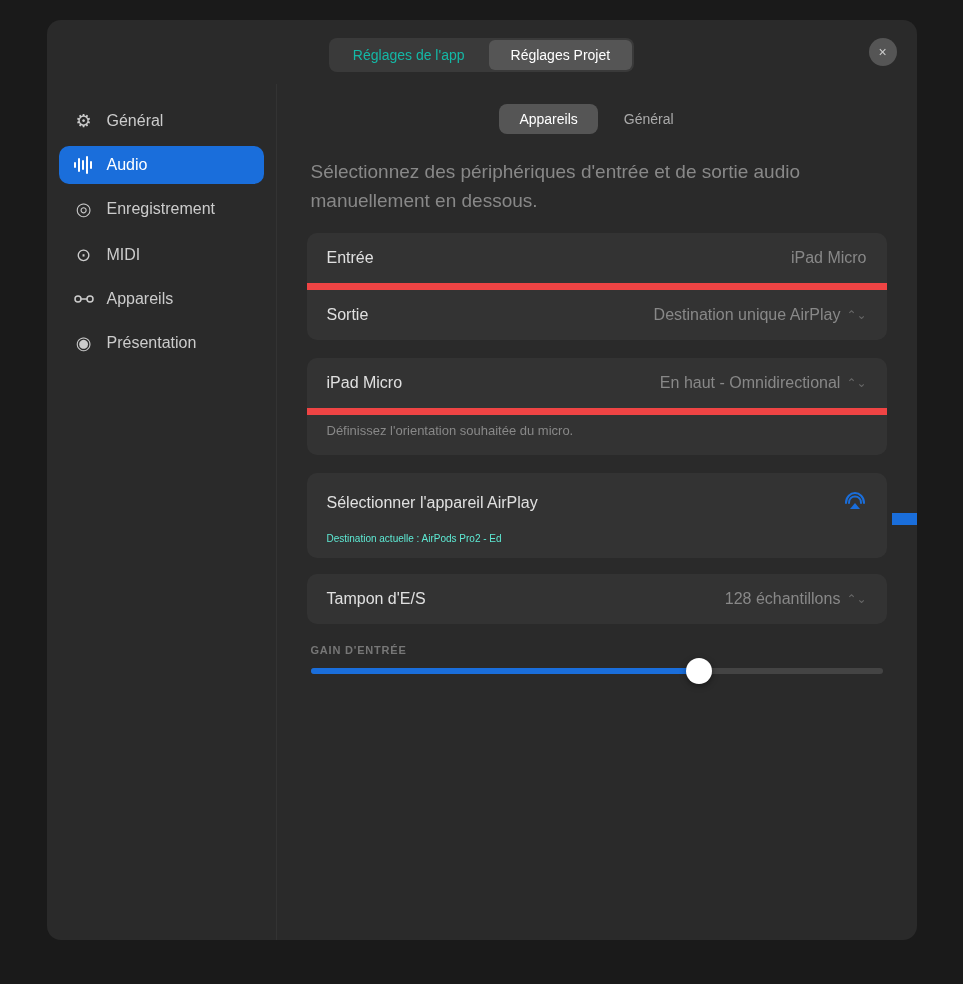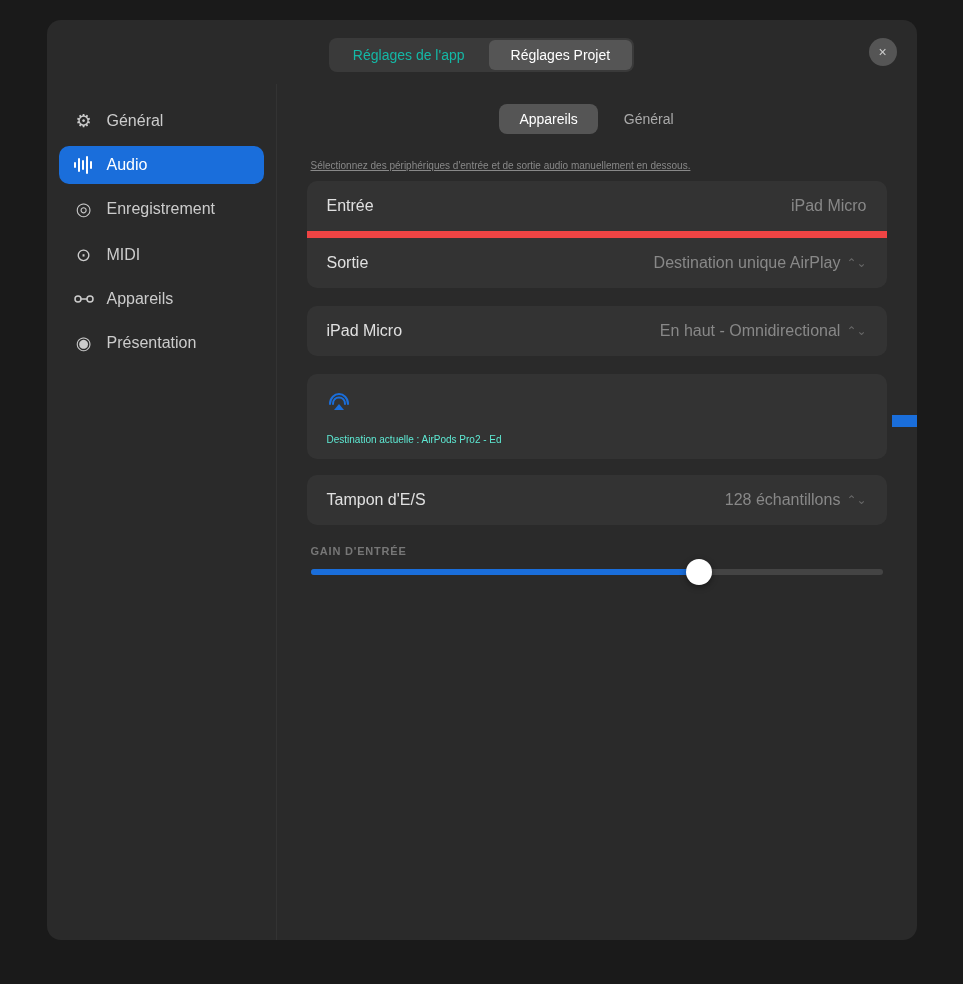--- a/index.html
+++ b/index.html
@@ -184,26 +184,25 @@
       width: 24px;
       height: 24px;
       background: #ddd;
       border-radius: 50%;
       position: absolute;
       top: 2px;
       right: 2px;
     }
 
     .description-text {
-      font-size: 10px;
+      font-size: 19px;
       color: #888;
-      margin-bottom: 8px;
+      margin-bottom: 18px;
       padding: 0 4px;
       line-height: 1.5;
-      text-decoration: underline;
     }
 
     
     .settings-card {
       background: #333;
       border-radius: 10px;
       margin-bottom: 18px;
       overflow: hidden;
     }
 
@@ -419,25 +418,27 @@
       </div>
 
       <div class="settings-card">
         <div class="settings-row">
           <span class="settings-row-label">iPad Micro</span>
           <span class="settings-row-value">
             <span>En haut - Omnidirectional</span>
             <span class="chevron">⌃⌄</span>
           </span>
         </div>
+        <div class="card-description">Définissez l'orientation souhaitée du micro.</div>
       </div>
 
       <div style="position: relative; margin-bottom: 8px;">
         <div class="airplay-card">
           <div class="airplay-row">
+            <span class="airplay-label">Sélectionner l'appareil AirPlay</span>
             <span class="airplay-icon">
               <svg width="24" height="22" viewBox="0 0 24 22" fill="none">
                 <path d="M12 14 L7 20 L17 20 Z" fill="#1a6edb"></path>
                 <path d="M3 14 C3 8 7.5 4 12 4 C16.5 4 21 8 21 14" stroke="#1a6edb" stroke-width="2" fill="none" stroke-linecap="round"></path>
                 <path d="M6 14 C6 10 8.7 7.5 12 7.5 C15.3 7.5 18 10 18 14" stroke="#1a6edb" stroke-width="2" fill="none" stroke-linecap="round"></path>
               </svg>
             </span>
           </div>
           <div class="destination-text">Destination actuelle : AirPods Pro2 - Ed</div>
         </div>

